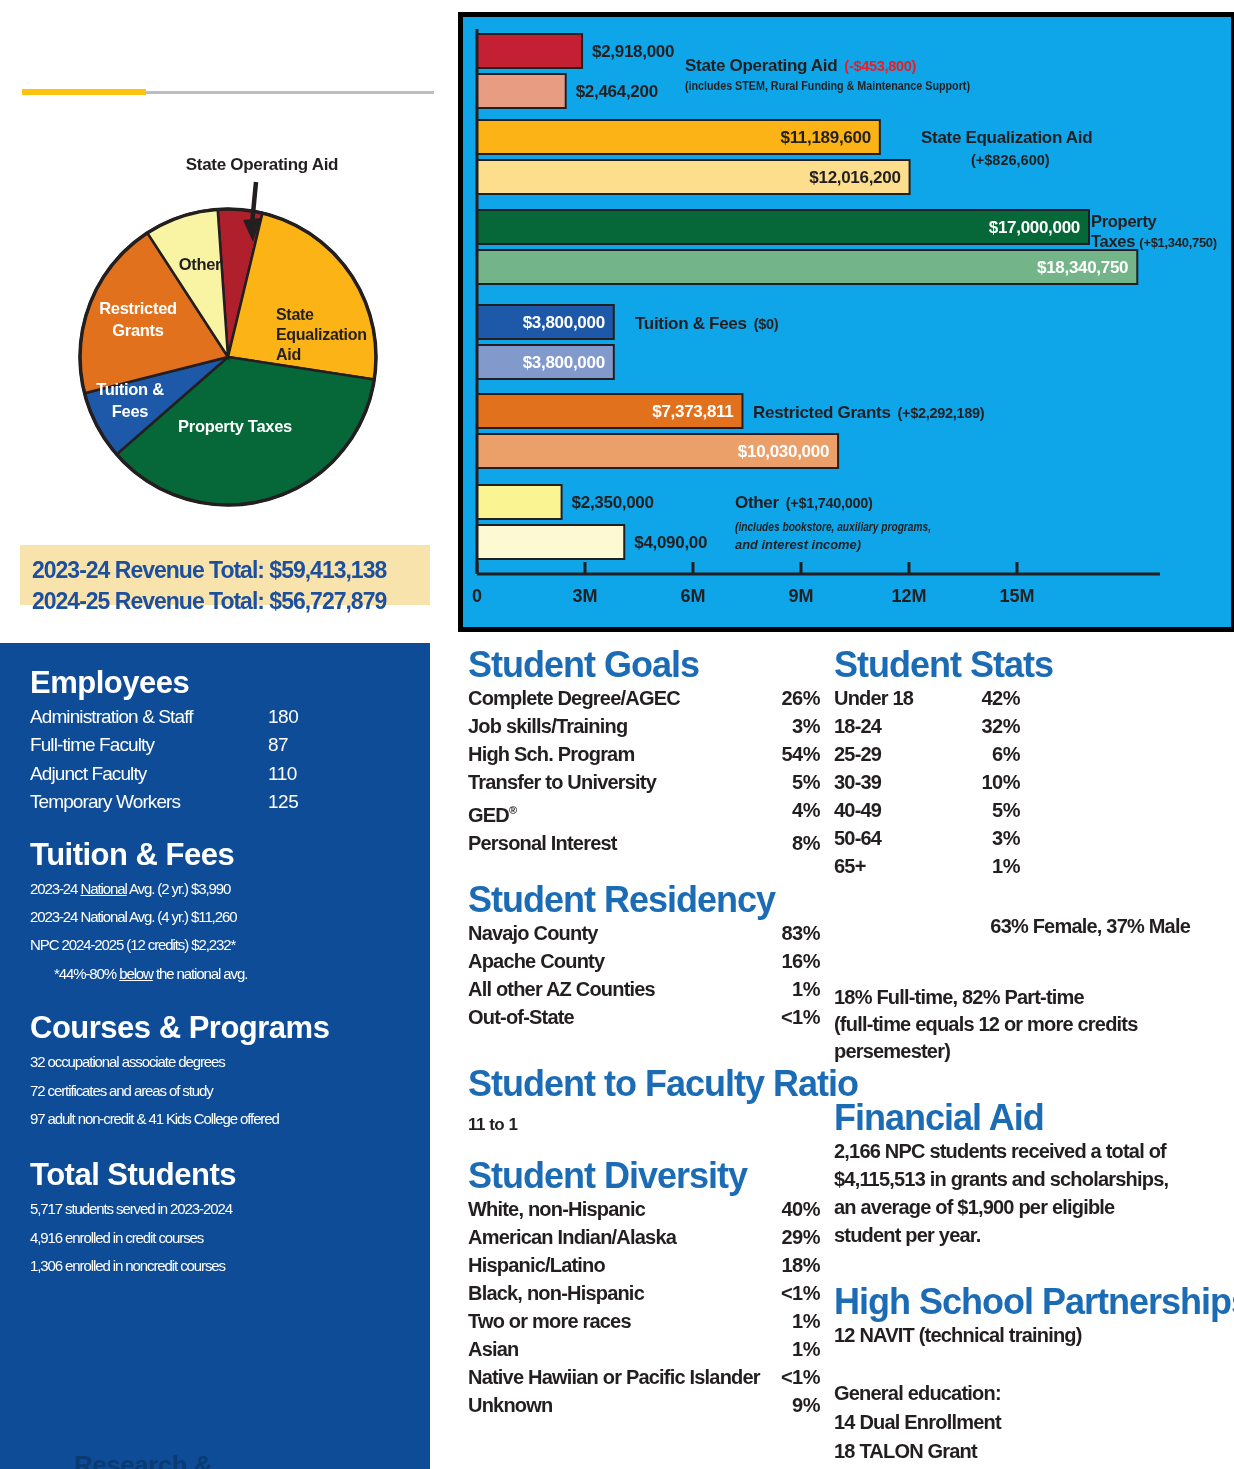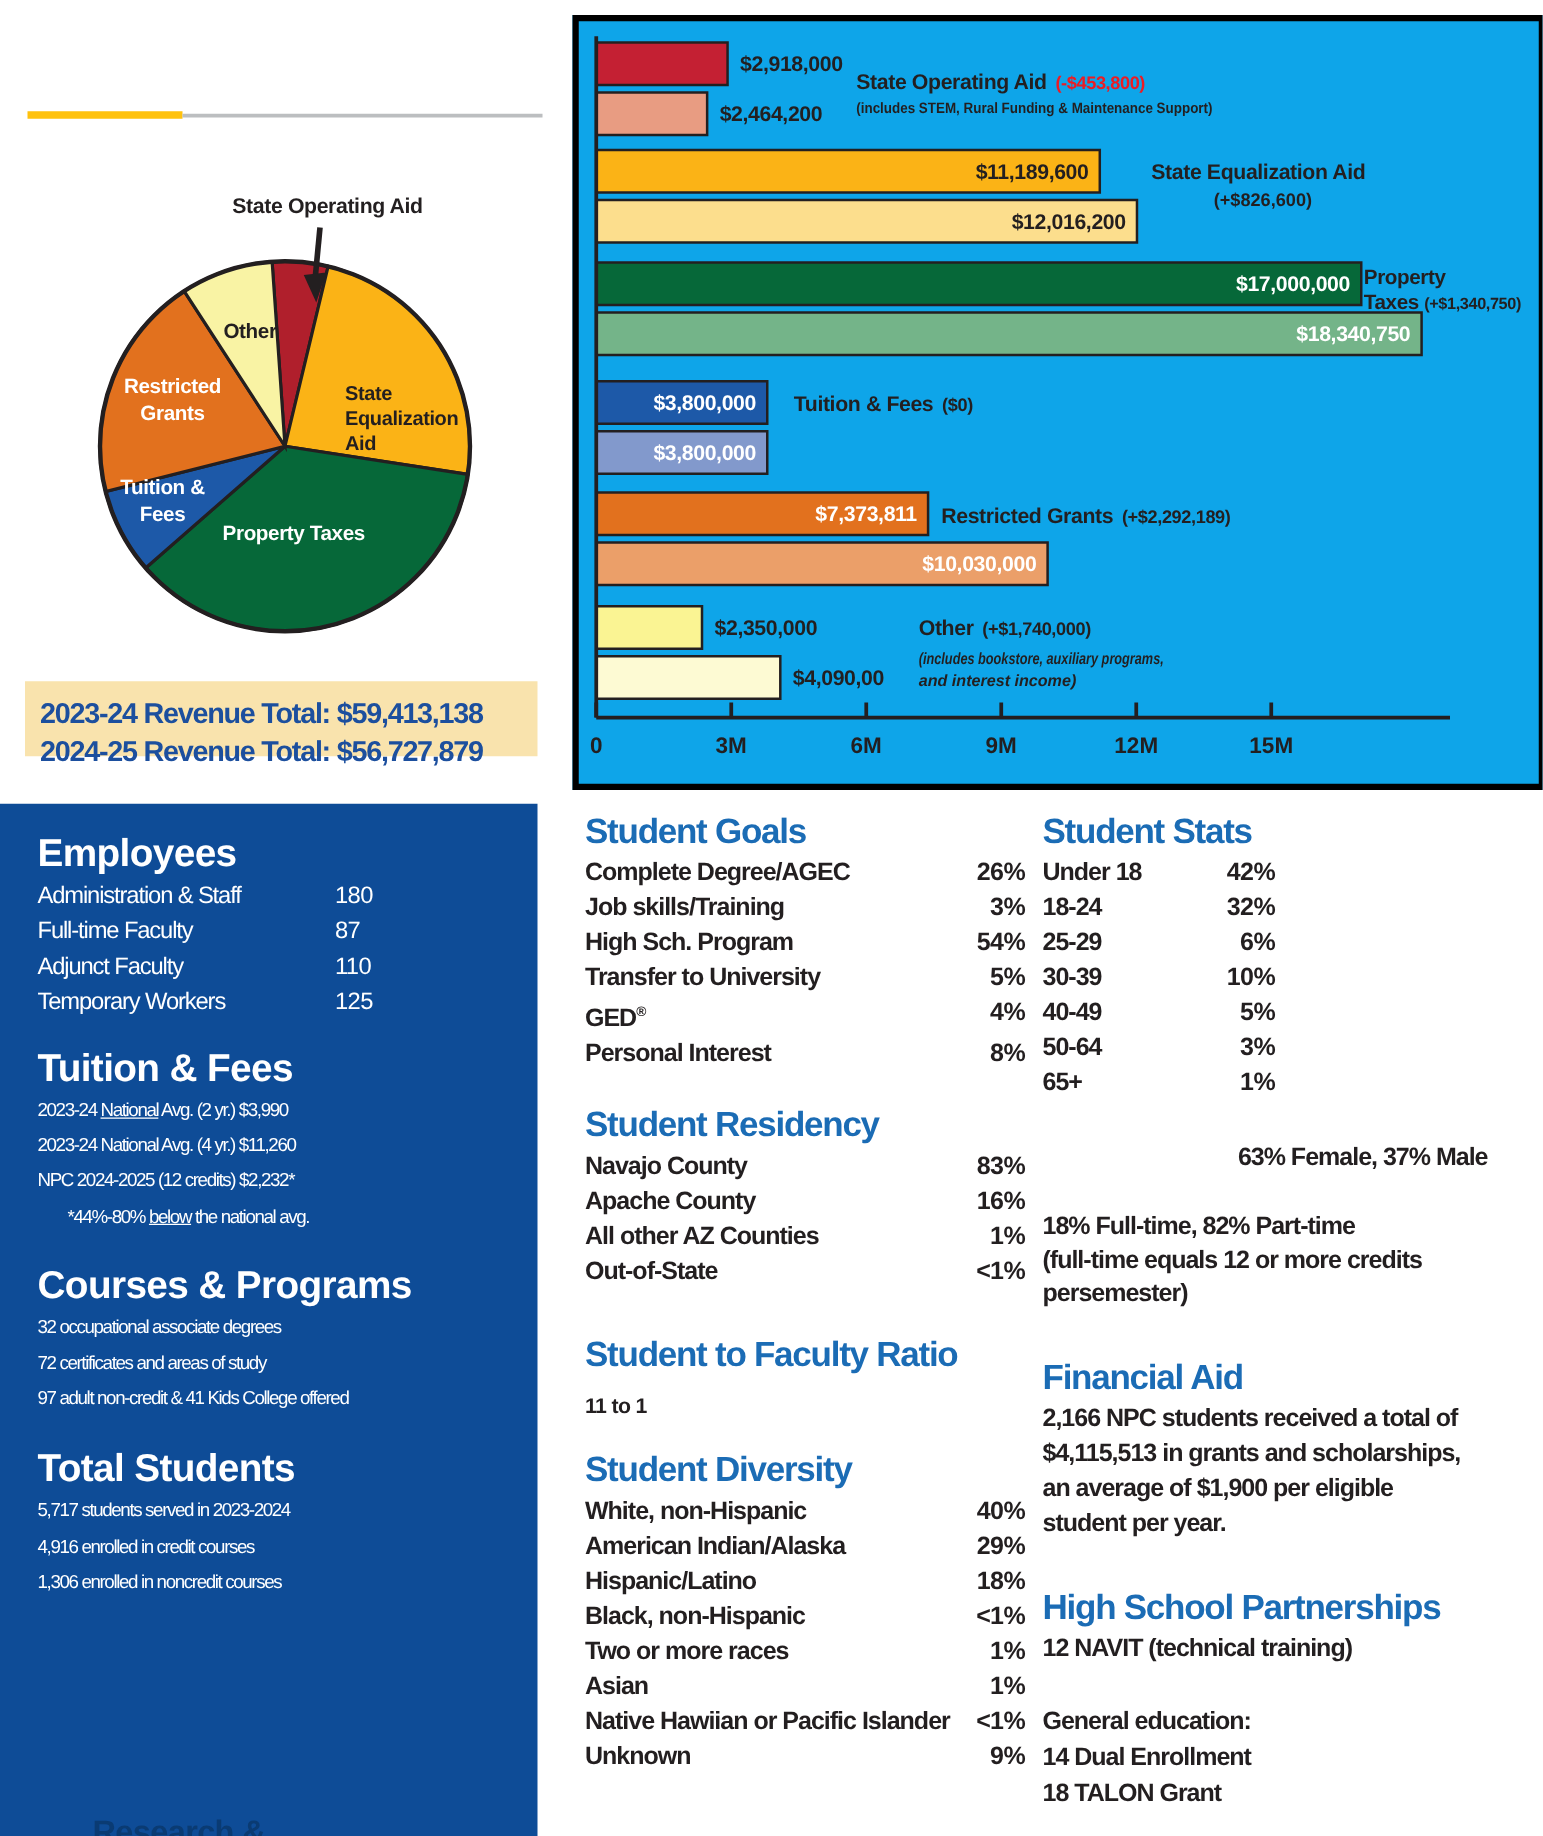--- a/index.html
+++ b/index.html
@@ -35,30 +35,30 @@
   .u{text-decoration:underline;}
   .indent{padding-left:24px;}
   #footer-partial{position:absolute;left:74px;top:1450px;color:#0A3B73;font-weight:bold;font-size:26px;letter-spacing:-0.5px;}
 
   
   #bar-frame{position:absolute;left:458px;top:12px;width:768px;height:610px;border:5px solid #000000;background:#0ea5e9;}
 
   
   #col1{position:absolute;left:468px;top:648px;width:372px;}
   #col2{position:absolute;left:834px;top:648px;width:356px;}
-  .col-h{font-size:28px;font-weight:bold;color:#1B6CB5;letter-spacing:-1px;line-height:34px;margin-bottom:2px;white-space:nowrap;}
+  .col-h{font-size:36px;font-weight:bold;color:#1B6CB5;letter-spacing:-1px;line-height:34px;margin-bottom:2px;white-space:nowrap;}
   .cols .row{display:flex;justify-content:space-between;font-weight:bold;font-size:20px;letter-spacing:-0.8px;line-height:28px;white-space:nowrap;}
   #col1 .row{width:352px;} #col2 .row{width:186px;}
   .rvalue{letter-spacing:-0.5px;}
   .bline{font-weight:bold;font-size:20px;letter-spacing:-0.8px;line-height:28px;white-space:nowrap;}
   .sup{font-size:11px;vertical-align:super;letter-spacing:0;}
   #sec-residency{margin-top:26px;} #sec-ratio{margin-top:36px;display:flex;align-items:baseline;gap:12px;flex-direction:column;}
   #sec-diversity{margin-top:24px;}
   .ratio-val{font-weight:bold;font-size:17px;letter-spacing:-0.5px;color:#231F20;}
-  #gender-line{margin-top:32px;text-align:right;} #fulltime-block{margin-top:28px;} #fulltime-block .bline{line-height:27px;}
+  #gender-line{margin-top:32px;text-align:right;} #fulltime-block{margin-top:44px;} #fulltime-block .bline{line-height:27px;}
   #sec-financial{margin-top:36px;} #sec-hsp{margin-top:36px;} #general-block{margin-top:30px;} #general-block .bline{line-height:29px;}
 </style>
 </head>
 <body>
 
 <div id="divider-yellow"></div>
 <div id="divider-gray"></div>
 
 <svg id="pie-svg" width="410" height="390">
     <path d="M208,217 L197.67604188586947,69.36052056154602 A148,148 0 0 1 242.50743466050704,73.07906006021625 Z" fill="#B01F2C" stroke="#231F20" stroke-width="2.5"></path>

